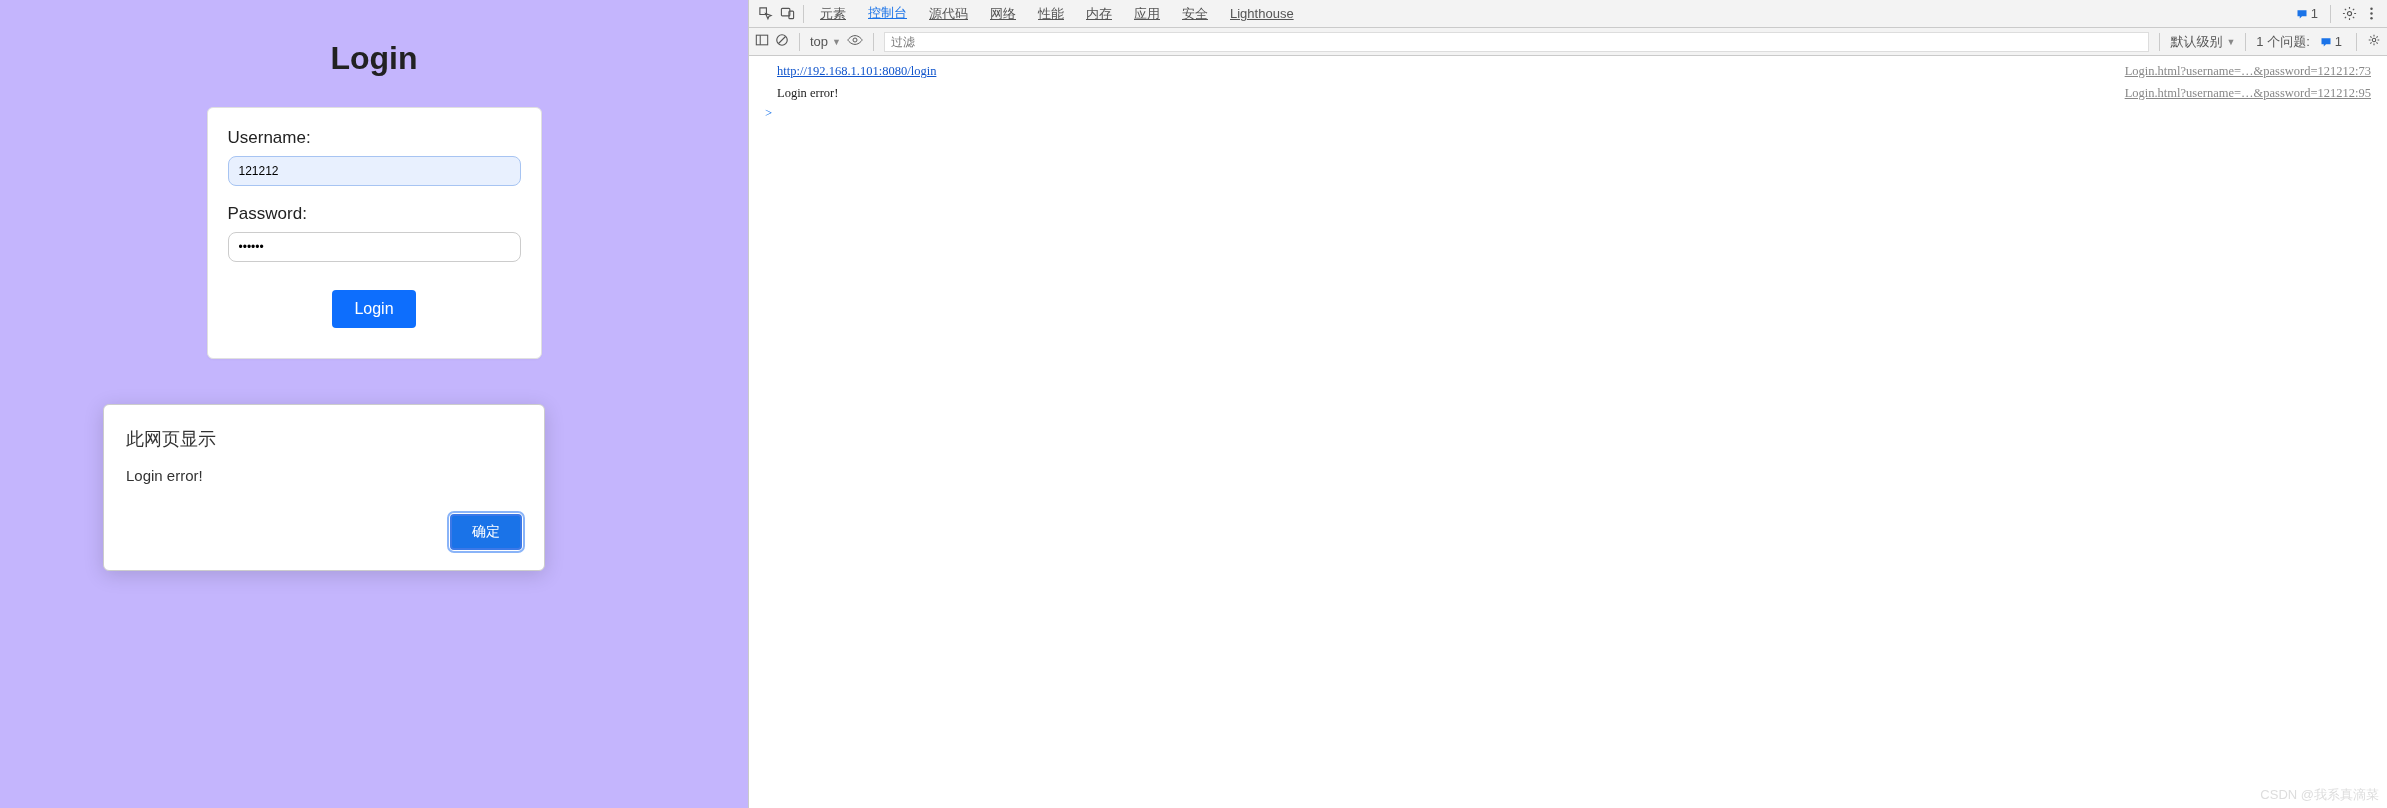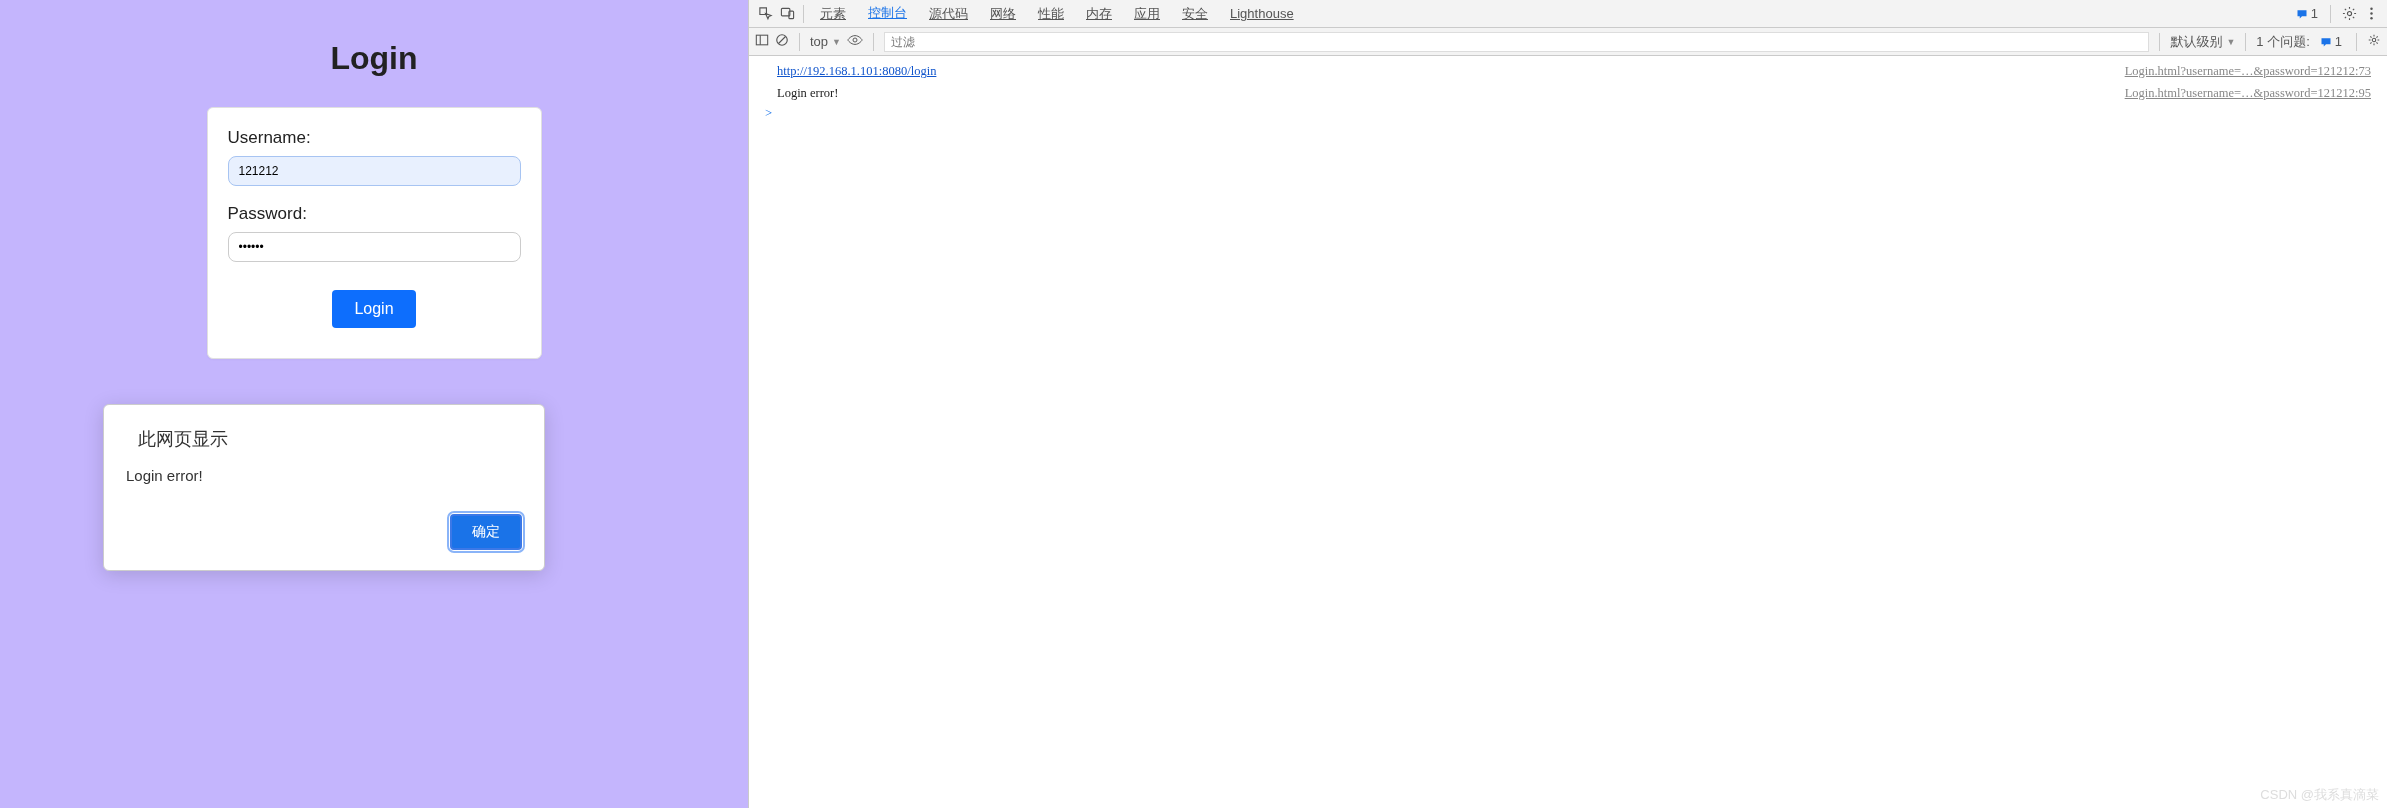--- a/index.html
+++ b/index.html
@@ -6,21 +6,21 @@
     body { font-family: Arial, sans-serif; background: #f0f0f0; width: 2387px; height: 808px; display: flex; overflow: hidden; position: relative; }
     .left-pane { width: 748px; background: #c4b5fd; position: relative; flex-shrink: 0; }
     .right-pane { flex: 1; background: #fff; border-left: 1px solid #cacaca; display: flex; flex-direction: column; }
     .login-title { font-size: 32px; font-weight: bold; text-align: center; padding-top: 40px; color: #222; }
     .login-card { width: 335px; margin: 30px auto 8px; background: #fff; border: 1px solid #e0e0e0; border-radius: 6px; padding: 20px 20px 30px; box-shadow: 0 1px 2px rgba(0,0,0,0.03); }
     .field-label { font-size: 17px; margin-bottom: 8px; color: #222; }
     .field-input { width: 100%; padding: 7px 10px; font-size: 12px; border: 1px solid #ccc; border-radius: 8px; margin-bottom: 18px; }
     .field-input.highlight { background: #e8f0fe; border-color: #a7c4f2; }
     .login-btn { display: block; margin: 10px auto 0; background: #0d6efd; color: #fff; border: none; border-radius: 4px; padding: 10px 22px; font-size: 16px; cursor: pointer; }
     .alert-dialog { position: absolute; left: 103px; top: 404px; width: 442px; background: #fff; border: 1px solid #ccc; border-radius: 6px; box-shadow: 0 4px 20px rgba(0,0,0,0.15); padding: 22px 22px 20px; }
-    .alert-title { font-size: 18px; color: #333; margin-bottom: 16px; margin-left: 12px; }
+    .alert-title { font-size: 18px; color: #333; margin-bottom: 16px; }
     .alert-msg { font-size: 15px; color: #333; margin-bottom: 30px; }
     .alert-btn { float: right; background: #1a73e8; color: #fff; border: 2px solid #3b78e7; outline: 2px solid #8ab4f8; outline-offset: 1px; border-radius: 4px; padding: 7px 20px; font-size: 14px; cursor: pointer; }
     .alert-dialog::after { content: ""; display: block; clear: both; }
 
     
     .dt-tabs { display: flex; align-items: center; height: 28px; border-bottom: 1px solid #cacaca; background: #f3f3f3; font-size: 13px; color: #555; padding: 0 6px; gap: 2px; }
     .dt-tabs .icon { width: 20px; height: 20px; display: flex; align-items: center; justify-content: center; cursor: pointer; color: #555; }
     .dt-tabs .tab { padding: 7px 10px; cursor: pointer; white-space: nowrap; text-decoration: underline; }
     .dt-tabs .tab.active { color: #1a73e8; border-bottom: 2px solid #1a73e8; text-align: center; }
     .dt-tabs .spacer { flex: 1; }

